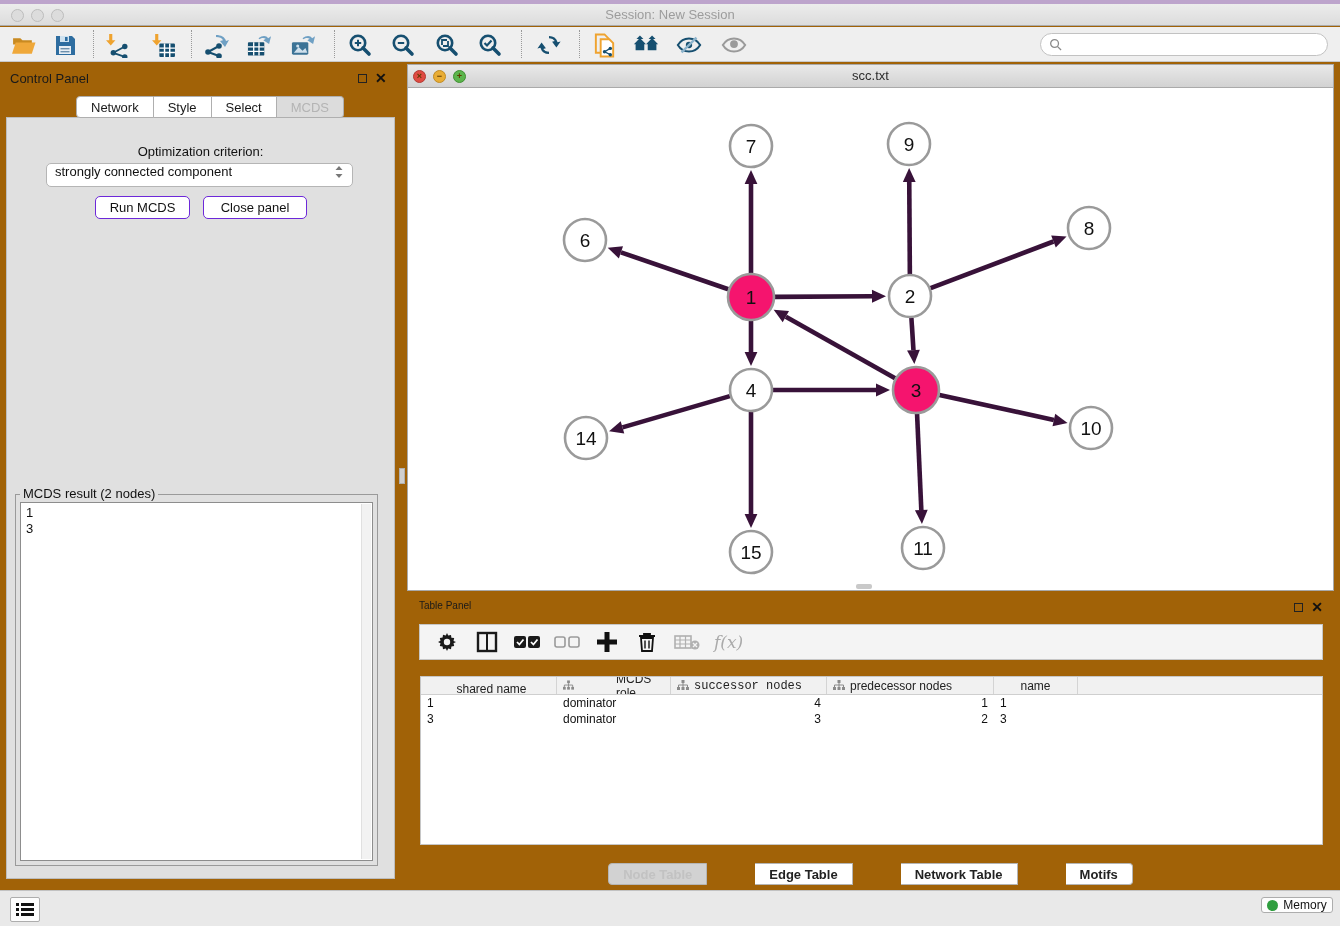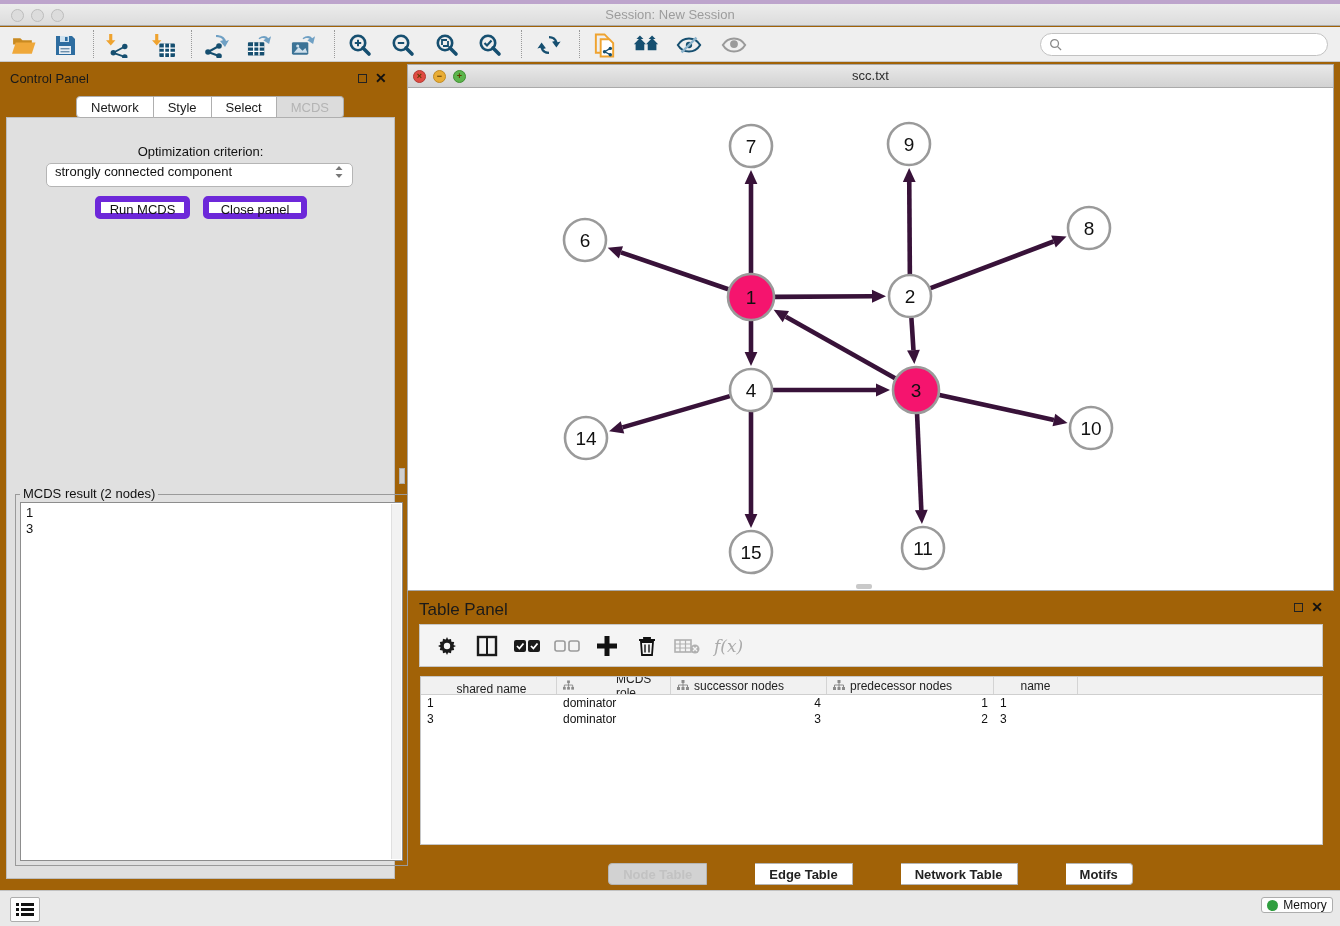--- a/index.html
+++ b/index.html
@@ -30,45 +30,45 @@
   .tabbtn { height:22px; padding:0 14px; background:#fff; border:1px solid #afafaf; border-left:none;
     font-size:13px; color:#1a1a1a; display:flex; align-items:center; cursor:pointer; }
   .tabbtn:first-child { border-left:1px solid #afafaf; border-radius:4px 0 0 4px; }
   .tabbtn:last-child { border-radius:0 4px 4px 0; }
   .tabbtn.disabledsel { background:#dcdcdc; color:#b4b4b4; }
   .cp-pane { position:absolute; left:6px; top:117px; width:389px; height:762px; background:#e0e0e0; border:1px solid #bdbdbd; }
   .opt-label { position:absolute; left:0; right:0; top:137px; text-align:center; font-size:13px; color:#111; }
   .criterion { position:absolute; left:45px; top:157px; width:307px; height:24px; background:#fff;
     border:1px solid #b5b5b5; border-radius:5px; display:flex; align-items:flex-start; padding:0 8px; font-size:13px; color:#111; cursor:pointer; }
   .criterion .val { flex:1; }
-  .btnrow-btn { position:absolute; height:23px; background:#fff; border:6px solid #6d28d9; border-radius:5px;
+  .btnrow-btn { position:absolute; height:23px; background:#fff; border:1px solid #6d28d9; border-radius:5px;
     font-size:13px; color:#111; font-family:"Liberation Sans",sans-serif; cursor:pointer; }
-  .fieldset { position:absolute; left:14px; top:500px; width:393px; height:372px; border:1px solid #9a9a9a; }
+  .fieldset { position:absolute; left:14px; top:500px; width:363px; height:372px; border:1px solid #9a9a9a; }
   .fieldset .legend { position:absolute; left:4px; top:-9px; background:#e0e0e0; padding:0 3px; font-size:13px; color:#111; }
   .resultbox { position:absolute; left:4px; top:7px; right:4px; bottom:4px; background:#fff; border:1px solid #8d8d8d;
     font-size:13px; color:#111; padding:2px 0 0 5px; line-height:16px; }
   .resultbox .sbtrack { position:absolute; top:1px; right:1px; bottom:1px; width:10px; background:#f2f2f2; border-left:1px solid #e0e0e0; }
 
   
   .vsplit { position:absolute; left:398px; top:63px; width:8px; height:823px; }
   .vsplit .handle { position:absolute; left:1px; top:405px; width:6px; height:16px; background:#d0d0d0; border:1px solid #b0b0b0; }
 
   
   .netwin { position:absolute; left:407px; top:64px; width:927px; height:527px; background:#fff; border:1px solid #a9a9a9; }
   .netwin .wtitle { position:absolute; left:0; top:0; right:0; height:23px; background:linear-gradient(#e9e9e9,#d2d2d2); border-bottom:1px solid #aaa; }
   .netwin .wtitle .wt-text { position:absolute; left:0; right:0; top:3px; text-align:center; font-size:13px; color:#2c2c2c; }
   .wl { position:absolute; top:5px; width:13px; height:13px; border-radius:50%; font-size:9px; font-weight:bold;
     color:#5d3a00; display:flex; align-items:center; justify-content:center; line-height:1; cursor:pointer; }
   .canvas { position:absolute; left:0; top:23px; width:925px; height:502px; background:#fff; }
   .hscroll-handle { position:absolute; left:448px; bottom:1px; width:16px; height:5px; background:#c9c9c9; border-radius:2px; }
 
   
   .tp { position:absolute; left:407px; top:596px; width:927px; height:290px; }
-  .tp-title { position:absolute; left:12px; top:4px; font-size:17px; color:#1a1a1a; }
-  .tp-toolbar { position:absolute; left:12px; top:28px; width:904px; height:43px; background:#f4f4f4; border:1px solid #c6c6c6;
+  .tp-title { position:absolute; left:12px; top:4px; font-size:10px; color:#1a1a1a; }
+  .tp-toolbar { position:absolute; left:12px; top:28px; width:904px; height:36px; background:#f4f4f4; border:1px solid #c6c6c6;
     display:flex; align-items:center; gap:14px; padding-left:14px; }
   .tpi { width:26px; height:26px; display:flex; align-items:center; justify-content:center; cursor:pointer; }
   .fx { font-family:"DejaVu Serif",serif; font-style:italic; font-size:17px; color:#aaa; }
   .tbl { position:absolute; left:13px; top:80px; width:903px; height:169px; background:#fff; border:1px solid #c6c6c6; }
   .tbl-head { display:flex; height:18px; background:#f1f1f1; border-bottom:1px solid #cfcfcf; }
   .th { font-size:12px; color:#222; display:flex; align-items:center; gap:5px; padding-left:6px; border-right:1px solid #d4d4d4; overflow:hidden; }
   .th.center { justify-content:center; padding-left:0; }
   .tr { display:flex; height:16px; font-size:12px; color:#111; }
   .td { padding:0 6px; overflow:hidden; white-space:nowrap; display:flex; align-items:center; }
   .td.r { justify-content:flex-end; }
@@ -420,21 +420,21 @@
               <g fill="#8a8a8a">
                 <rect x="4.5" y="0" width="3" height="3"></rect>
                 <rect x="0" y="7" width="3" height="3"></rect>
                 <rect x="4.5" y="7" width="3" height="3"></rect>
                 <rect x="9" y="7" width="3" height="3"></rect>
               </g>
               <path d="M6 3v2M1.5 7V5h9v2M6 5v2" stroke="#8a8a8a" fill="none"></path>
             </svg>
             <span>MCDS role</span>
           </div>
-          <div class="th" style="width: 156px;">
+          <div class="th" style="width: 156px; font-family: Liberation Mono, monospace;">
             <svg width="12" height="11" viewBox="0 0 12 11">
               <g fill="#8a8a8a">
                 <rect x="4.5" y="0" width="3" height="3"></rect>
                 <rect x="0" y="7" width="3" height="3"></rect>
                 <rect x="4.5" y="7" width="3" height="3"></rect>
                 <rect x="9" y="7" width="3" height="3"></rect>
               </g>
               <path d="M6 3v2M1.5 7V5h9v2M6 5v2" stroke="#8a8a8a" fill="none"></path>
             </svg>
             <span>successor nodes</span>

